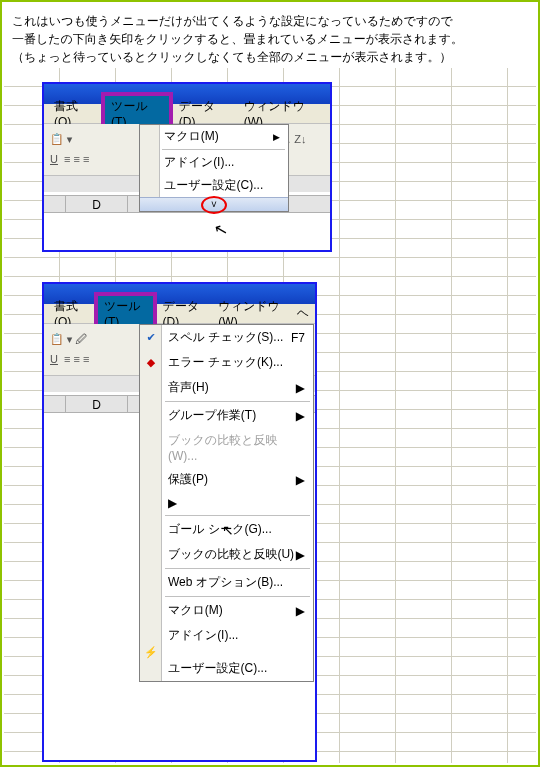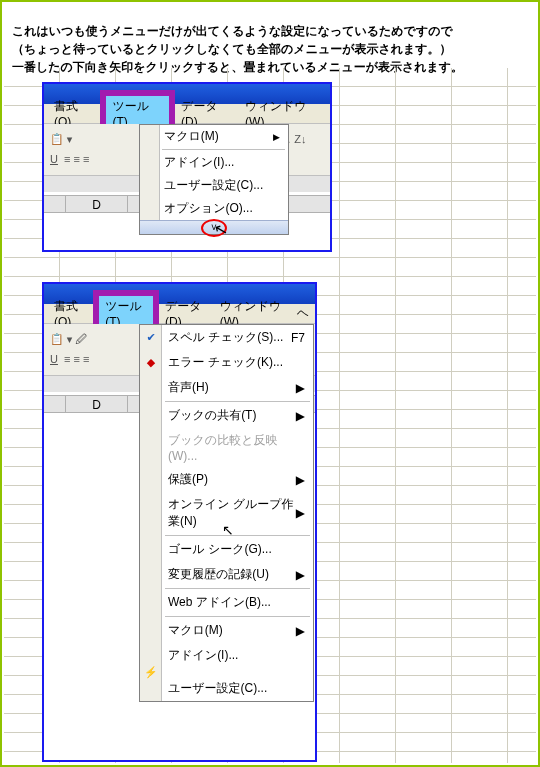--- a/index.html
+++ b/index.html
@@ -7,24 +7,23 @@
   width: 540px;
   height: 767px;
   border: 2px solid #8fc300;
   font-family: "MS PGothic", "Meiryo", sans-serif;
   font-size: 12px;
   background: #fff;
   position: relative;
   overflow: hidden;
 }
 .intro {
-  padding: 20px 10px 8px 10px;
+  padding: 10px 10px 8px 10px;
   line-height: 1.5;
   color: #000;
-  font-weight: bold;
 }
 .grid {
   position: absolute;
   top: 66px;
   left: 2px;
   right: 2px;
   bottom: 2px;
   background:
     repeating-linear-gradient(to right, transparent 0, transparent 55px, #d0cec0 55px, #d0cec0 56px),
     repeating-linear-gradient(to bottom, transparent 0, transparent 18px, #d0cec0 18px, #d0cec0 19px);
@@ -44,22 +43,22 @@
   height: 20px;
   background: #ece9d8;
   display: flex;
   align-items: center;
   padding-left: 4px;
   font-size: 12px;
   border-bottom: 1px solid #c0c0c0;
 }
 .menubar span { padding: 2px 6px; }
 .menubar .active {
-  background: #7dd3fc;
-  border: 6px solid #a21caf;
+  background: #0369a1;
+  border: 4px solid #a21caf;
 }
 .toolbar-area {
   height: 52px;
   background: #efeee6;
   border-bottom: 1px solid #c0c0c0;
   position: relative;
 }
 .toolbar-snip1 { font-size: 11px; color:#555; padding: 6px; line-height:1.8; }
 .sheetarea { background: #fff; height: 56px; position: relative; }
 .grayrow { background:#e4e4e4; height:16px; }
@@ -107,22 +106,22 @@
 .dd2 .disabled { color:#a0a0a0;align-items:flex-end; }
 .ic { position:absolute; left:3px; width:16px; height:16px; display:flex; align-items:center; justify-content:center; font-size:11px;}
 .cursor2 { position:absolute; left:82px; top:119px; font-size:14px; }
 .sheetarea2 { background:#fff; position:relative; height:40px; }
 </style>
 </head>
 <body>
 
 <div class="intro">
   <div>これはいつも使うメニューだけが出てくるような設定になっているためですので</div>
+  <div>一番したの下向き矢印をクリックすると、畳まれているメニューが表示されます。</div>
   <div>（ちょっと待っているとクリックしなくても全部のメニューが表示されます。）</div>
-  <div>一番したの下向き矢印をクリックすると、畳まれているメニューが表示されます。</div>
 </div>
 
 <div class="grid"></div>
 
 <div class="figure fig1">
   <div class="titlebar"></div>
   <div class="menubar">
     <span>書式(O)</span>
     <span class="active">ツール(T)</span>
     <span>データ(D)</span>
@@ -148,23 +147,20 @@
     <div class="item">
       <span>マクロ(M)</span>
         <span class="arrow">▶</span>
     </div>
     <div class="sep"></div>
     <div class="item">
         <span>アドイン(I)...</span>
       </div>
     <div class="item">
         <span>ユーザー設定(C)...</span>
-      </div>
-    <div class="item">
-        <span>オプション(O)...</span>
       </div>
     <div class="expand">
       <span class="chev">˅</span>
       <div class="redcircle"></div>
     </div>
   </div>
   <div class="cursor1">↖</div>
 </div>
 
 <div class="figure fig2">
@@ -201,48 +197,47 @@
       <span class="ic" style="color:#c00;">◆</span>
       <span>エラー チェック(K)...</span>
         <span></span>
     </div>
     <div class="item">
       <span>音声(H)</span>
         <span class="arrow">▶</span>
     </div>
     <div class="sep"></div>
     <div class="item">
-      <span>ブックの共有(T)</span>
+      <span>グループ作業(T)</span>
         <span class="arrow">▶</span>
       <span class="cursor2">↖</span>
     </div>
     <div class="item disabled">
         <span>ブックの比較と反映(W)...</span>
         <span></span>
       </div>
     <div class="item">
       <span>保護(P)</span>
         <span class="arrow">▶</span>
     </div>
     <div class="item">
-      <span>オンライン グループ作業(N)</span>
         <span class="arrow">▶</span>
     </div>
     <div class="sep"></div>
     <div class="item">
         <span>ゴール シーク(G)...</span>
         <span></span>
       </div>
     <div class="item">
-      <span>変更履歴の記録(U)</span>
-        <span class="arrow">▶</span>
-    </div>
-    <div class="sep"></div>
-    <div class="item">
-        <span>Web アドイン(B)...</span>
+      <span>ブックの比較と反映(U)</span>
+        <span class="arrow">▶</span>
+    </div>
+    <div class="sep"></div>
+    <div class="item">
+        <span>Web オプション(B)...</span>
         <span></span>
       </div>
     <div class="sep"></div>
     <div class="item">
       <span>マクロ(M)</span>
         <span class="arrow">▶</span>
     </div>
     <div class="item">
         <span>アドイン(I)...</span>
         <span></span>

